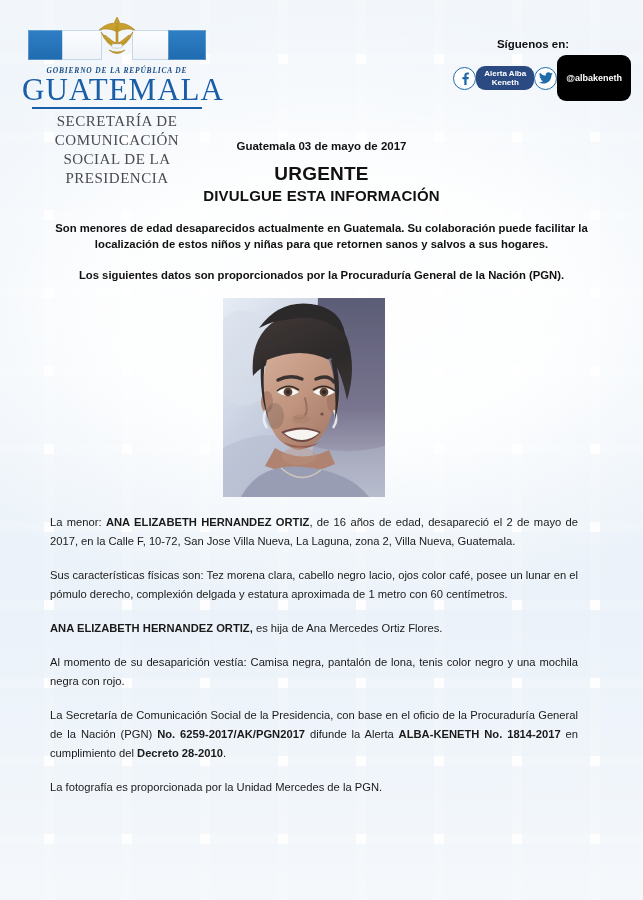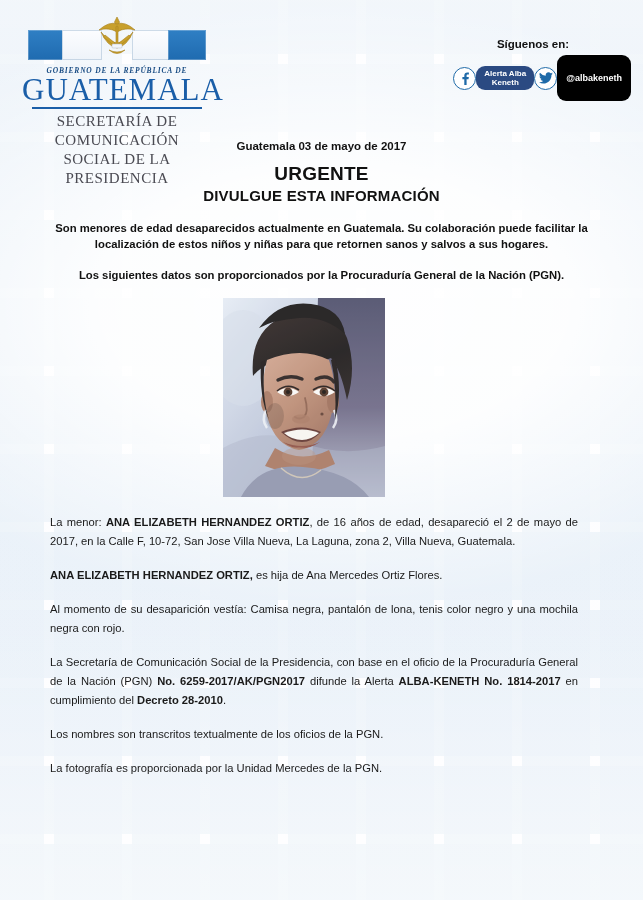--- a/index.html
+++ b/index.html
@@ -432,26 +432,26 @@
         <path d="M58 170 q20 18 40 2" stroke="#d9cbb4" stroke-width="1.6" fill="none" opacity="0.85"></path>
 
         <rect width="162" height="199" fill="#dfe6f2" opacity="0.12"></rect>
       </g>
     </svg>
   </div>
 
   <div class="body-text">
     <p><span>La menor: </span><b>ANA ELIZABETH HERNANDEZ ORTIZ</b><span>, de 16 años de edad, desapareció el 2 de mayo de 2017, en la Calle F, 10-72, San Jose Villa Nueva, La Laguna, zona 2, Villa Nueva, Guatemala.</span></p>
 
+    <p>Sus características físicas son: Tez morena clara, cabello negro lacio, ojos color café, posee un lunar en el pómulo derecho, complexión delgada y estatura aproximada de 1 metro con 60 centímetros.</p>
 
     <p><b>ANA ELIZABETH HERNANDEZ ORTIZ,</b><span> es hija de Ana Mercedes Ortiz Flores.</span></p>
 
     <p>Al momento de su desaparición vestía: Camisa negra, pantalón de lona, tenis color negro y una mochila negra con rojo.</p>
 
     <p><span>La Secretaría de Comunicación Social de la Presidencia, con base en el oficio de la Procuraduría General de la Nación (PGN) </span><b>No. 6259-2017/AK/PGN2017</b><span> difunde la Alerta </span><b>ALBA-KENETH No. 1814-2017</b><span> en cumplimiento del </span><b>Decreto 28-2010</b><span>.</span></p>
 
-    <p>Los nombres son transcritos textualmente de los oficios de la PGN.</p>
 
     <p>La fotografía es proporcionada por la Unidad Mercedes de la PGN.</p>
 
   </div>
 
 </div>
 
 </body></html>

